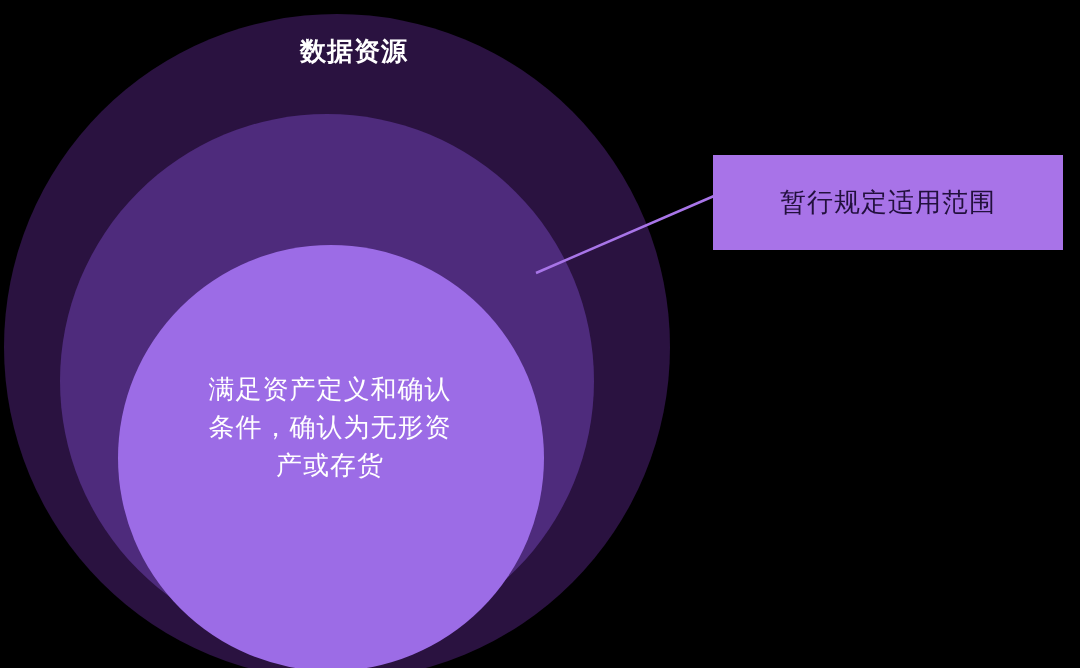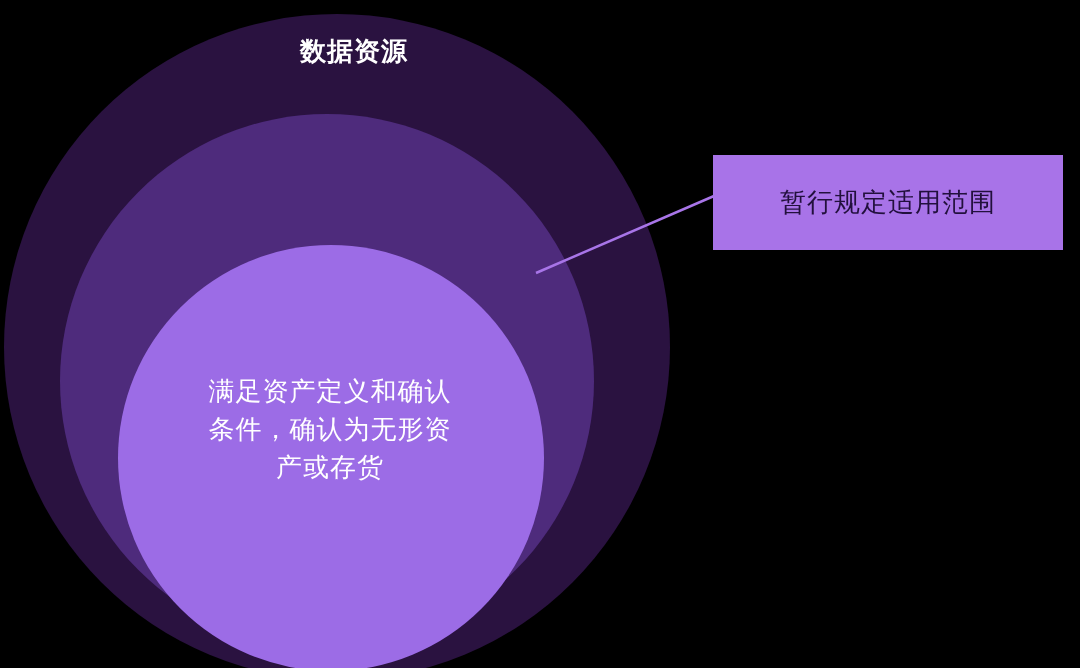--- a/index.html
+++ b/index.html
@@ -57,20 +57,21 @@
   }
   .label-middle {
     left: 190px;
     top: 152px;
     width: 310px;
   }
   .label-inner {
     left: 175px;
     top: 372px;
     width: 310px;
+    font-family: Liberation Mono, monospace;
   }
   .callout-box {
     position: absolute;
     left: 713px;
     top: 148px;
     width: 350px;
     height: 95px;
     background: #a873e8;
     display: flex;
     align-items: center;

